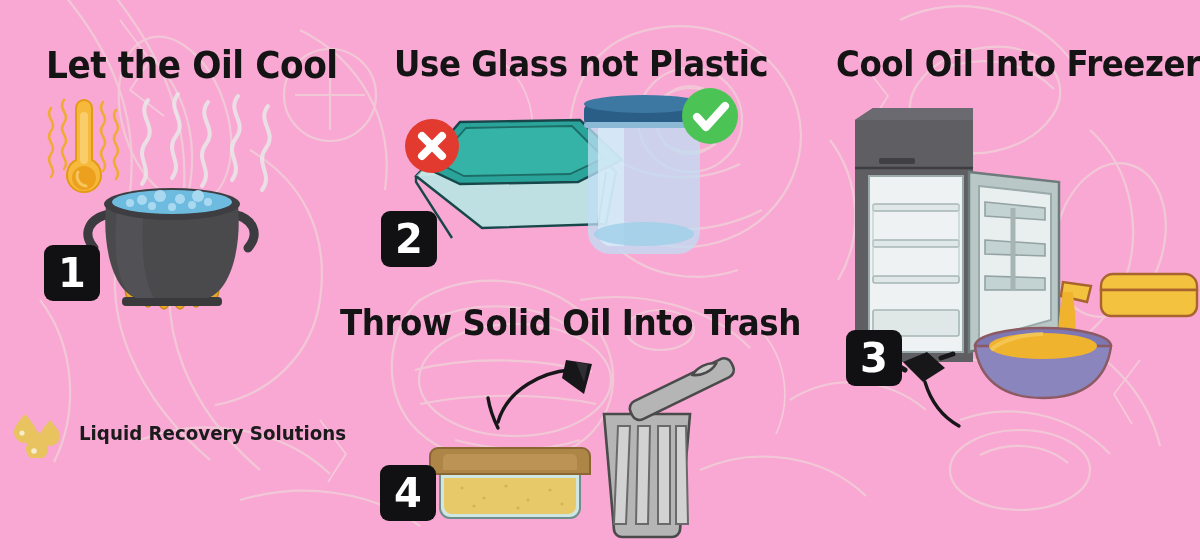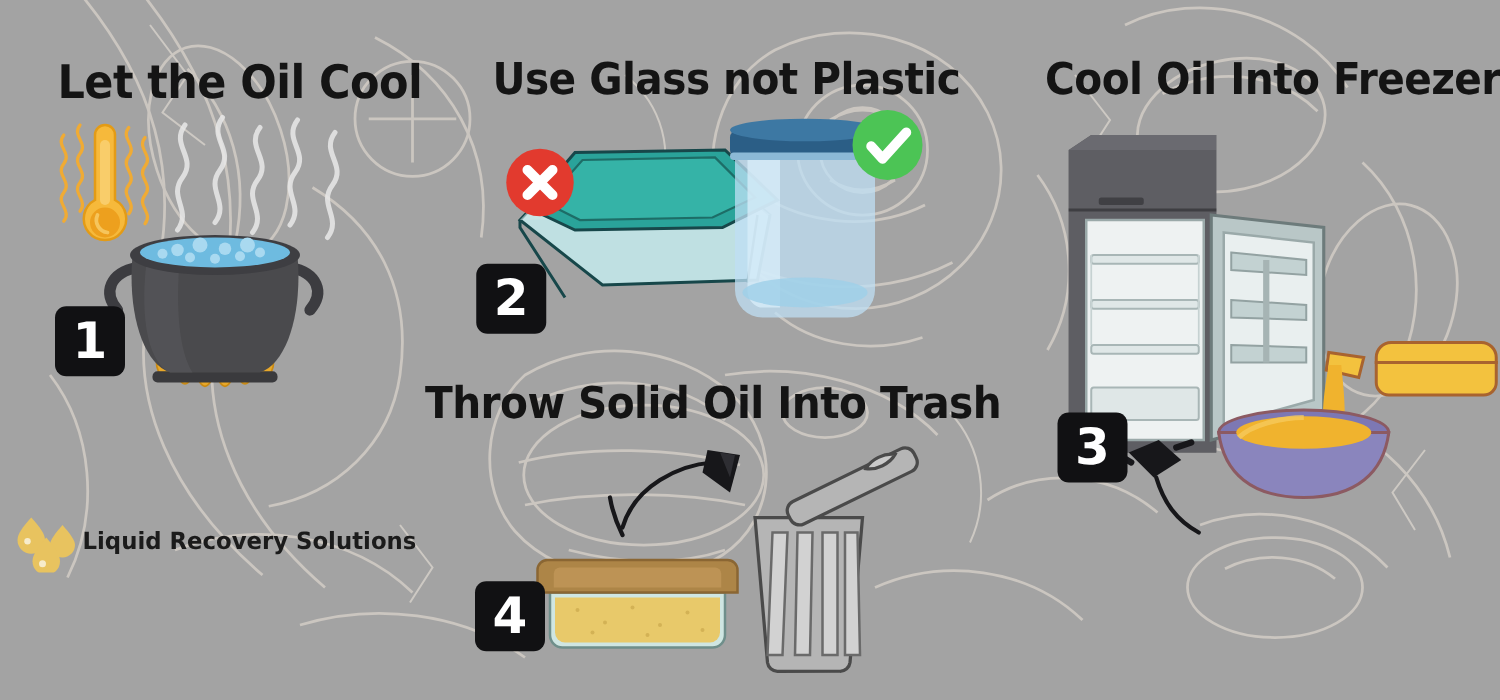--- a/index.html
+++ b/index.html
@@ -3,21 +3,21 @@
 <meta charset="utf-8">
 <style>
   html,body{margin:0;padding:0;}
   body{
     width:1200px;height:560px;
     background:#fbfaf8;
     font-family:"Liberation Sans", sans-serif;
     overflow:hidden;
     position:relative;
   }
-  #stage{position:relative;width:1200px;height:560px;overflow:hidden;background:#a3a3a3;}
+  #stage{position:relative;width:1200px;height:560px;overflow:hidden;background:#f9a8d4;}
 
   
   .wm{position:absolute;opacity:.55;pointer-events:none;}
   .wm svg{display:block;}
 
   
   .heading{
     position:absolute;
     font-family:"DejaVu Sans", sans-serif;
     font-weight:700;
@@ -36,21 +36,21 @@
     border-radius:9px;
     display:flex;align-items:center;justify-content:center;
     color:#fff;
     font-family:"DejaVu Sans", sans-serif;
     font-weight:700;font-size:40px;
     line-height:1;
     z-index:6;
   }
 
   
-  .brand{position:absolute;left:8px;top:408px;display:flex;align-items:center;gap:0;}
+  .brand{position:absolute;left:8px;top:408px;display:flex;align-items:center;gap:13px;}
   .brand-text{
     font-family:"DejaVu Sans", sans-serif;
     font-weight:700;font-size:19px;color:#1b1b1b;
     transform:scaleX(.96);transform-origin:left center;
   }
 
   .art{position:absolute;}
   .art svg{display:block;overflow:visible;}
 </style>
 </head>

